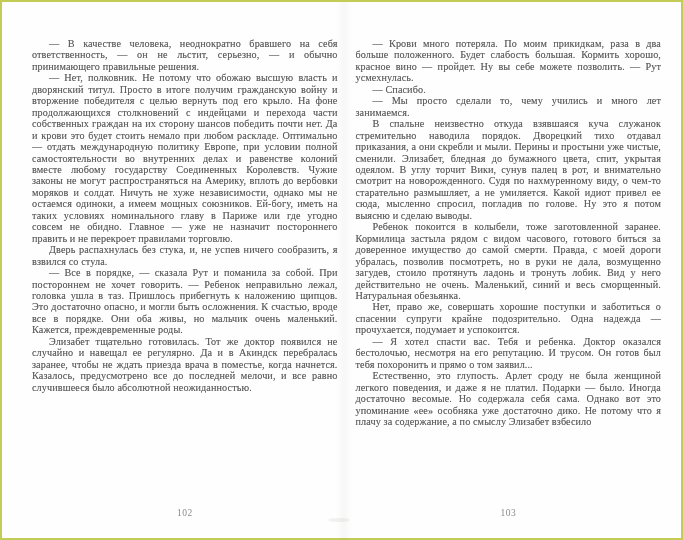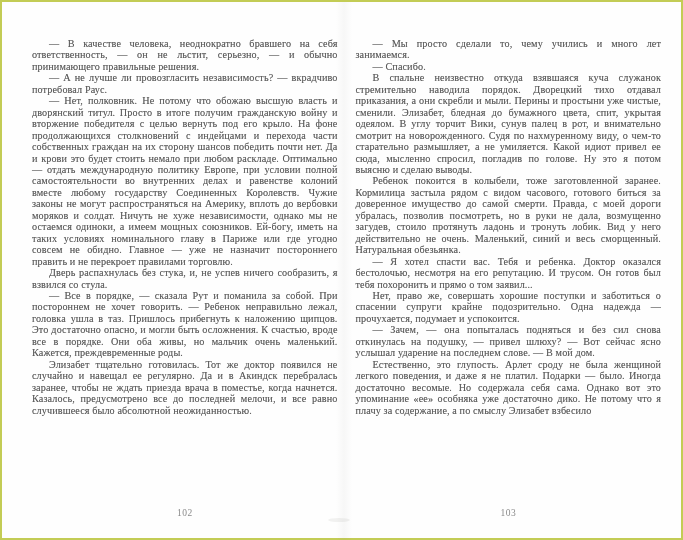--- a/index.html
+++ b/index.html
@@ -77,38 +77,37 @@
 </style>
 </head>
 <body>
 
 <div class="scan-frame">
   <div class="spread">
 
     <div class="page page-left">
       <div class="page-text">
           <p class="para">— В качестве человека, неоднократно бравшего на себя ответственность, — он не льстит, серьезно, — и обычно принимающего правильные решения.</p>
-          <p class="para">— А не лучше ли провозгласить независимость? — вкрадчиво потребовал Раус.</p>
           <p class="para">— Нет, полковник. Не потому что обожаю высшую власть и дворянский титул. Просто в итоге получим гражданскую войну и вторжение победителя с целью вернуть под его крыло. На фоне продолжающихся столкновений с индейцами и перехода части собственных граждан на их сторону шансов победить почти нет. Да и крови это будет стоить немало при любом раскладе. Оптимально — отдать международную политику Европе, при условии полной самостоятельности во внутренних делах и равенстве колоний вместе любому государству Соединенных Королевств. Чужие законы не могут распространяться на Америку, вплоть до вербовки моряков и солдат. Ничуть не хуже независимости, однако мы не остаемся одиноки, а имеем мощных союзников. Ей-богу, иметь на таких условиях номинального главу в Париже или где угодно совсем не обидно. Главное — уже не назначит постороннего править и не перекроет правилами торговлю.</p>
           <p class="para">Дверь распахнулась без стука, и, не успев ничего сообразить, я взвился со стула.</p>
           <p class="para">— Все в порядке, — сказала Рут и поманила за собой. При постороннем не хочет говорить. — Ребенок неправильно лежал, головка ушла в таз. Пришлось прибегнуть к наложению щипцов. Это достаточно опасно, и могли быть осложнения. К счастью, вроде все в порядке. Они оба живы, но мальчик очень маленький. Кажется, преждевременные роды.</p>
           <p class="para">Элизабет тщательно готовилась. Тот же доктор появился не случайно и навещал ее регулярно. Да и в Акиндск перебралась заранее, чтобы не ждать приезда врача в поместье, когда начнется. Казалось, предусмотрено все до последней мелочи, и все равно случившееся было абсолютной неожиданностью.</p>
         </div>
       <div class="page-number">102</div>
     </div>
 
     <div class="page page-right">
       <div class="page-text">
+          <p class="para">— Крови много потеряла. По моим прикидкам, раза в два больше положенного. Будет слабость большая. Кормить хорошо, красное вино — пройдет. Ну вы себе можете позволить. — Рут усмехнулась.</p>
+          <p class="para">— Спасибо.</p>
           <p class="para">— Мы просто сделали то, чему учились и много лет занимаемся.</p>
-          <p class="para">— Спасибо.</p>
           <p class="para">В спальне неизвестно откуда взявшаяся куча служанок стремительно наводила порядок. Дворецкий тихо отдавал приказания, а они скребли и мыли. Перины и простыни уже чистые, сменили. Элизабет, бледная до бумажного цвета, спит, укрытая одеялом. В углу торчит Вики, сунув палец в рот, и внимательно смотрит на новорожденного. Судя по нахмуренному виду, о чем-то старательно размышляет, а не умиляется. Какой идиот привел ее сюда, мысленно спросил, погладив по голове. Ну это я потом выясню и сделаю выводы.</p>
           <p class="para">Ребенок покоится в колыбели, тоже заготовленной заранее. Кормилица застыла рядом с видом часового, готового биться за доверенное имущество до самой смерти. Правда, с моей дороги убралась, позволив посмотреть, но в руки не дала, возмущенно загудев, стоило протянуть ладонь и тронуть лобик. Вид у него действительно не очень. Маленький, синий и весь сморщенный. Натуральная обезьянка.</p>
+          <p class="para">Нет, право же, совершать хорошие поступки и заботиться о спасении супруги крайне подозрительно. Одна надежда — прочухается, подумает и успокоится.</p>
           <p class="para">— Я хотел спасти вас. Тебя и ребенка. Доктор оказался бестолочью, несмотря на его репутацию. И трусом. Он готов был тебя похоронить и прямо о том заявил...</p>
-          <p class="para">Нет, право же, совершать хорошие поступки и заботиться о спасении супруги крайне подозрительно. Одна надежда — прочухается, подумает и успокоится.</p>
-          <p class="para">— Зачем, — она попыталась подняться и без сил снова откинулась на подушку, — привел шлюху? — Вот сейчас ясно услышал ударение на последнем слове. — В мой дом.</p>
           <p class="para">Естественно, это глупость. Арлет сроду не была женщиной легкого поведения, и даже я не платил. Подарки — было. Иногда достаточно весомые. Но содержала себя сама. Однако вот это упоминание «ее» особняка уже достаточно дико. Не потому что я плачу за содержание, а по смыслу Элизабет взбесило</p>
         </div>
       <div class="page-number">103</div>
     </div>
 
     <div class="gutter"></div>
     <div class="smudge"></div>
   </div>
 </div>
 

